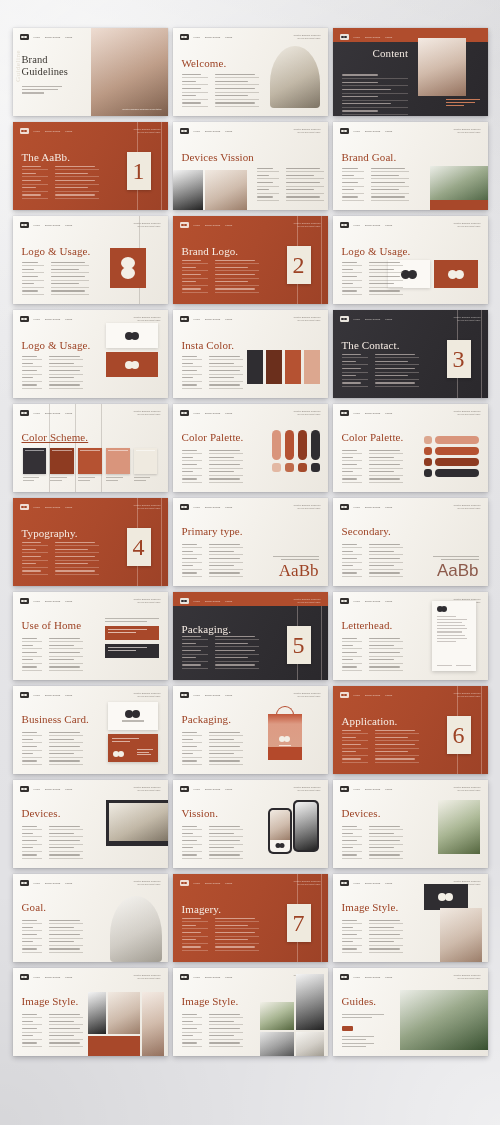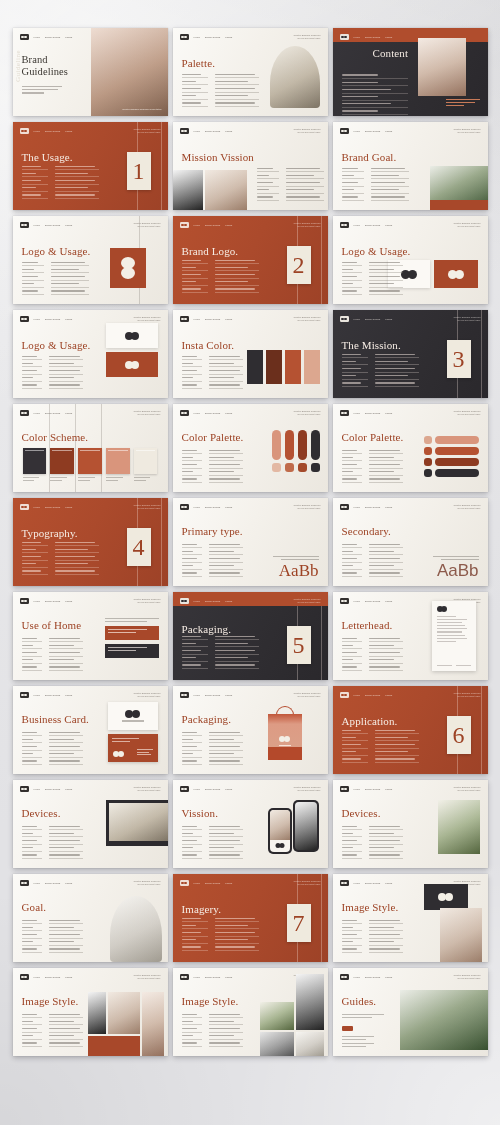--- a/index.html
+++ b/index.html
@@ -233,21 +233,21 @@
           </span>
         <span class="nav-item">Home</span>
         <span class="nav-item">Brand Guides</span>
         <span class="nav-item">Pages</span>
         <span class="nav-meta">
           <span>Creative Branding Guidelines</span>
           <span>for your big project name</span>
         </span>
       </div>
       <div class="pic arch ph-room" style="right:8px;top:18px;width:50px;height:62px;"></div>
-      <div class="title">Palette.</div>
+      <div class="title">Welcome.</div>
       <div class="cols" style="bottom:9px;">
         <div class="col-a">
           <div class="row">
               <em class="ln m"></em>
             </div>
             <div class="row">
               <em class="ln s"></em>
             </div>
           <div class="row">
               <em class="ln m"></em>
@@ -332,21 +332,21 @@
         <span class="nav-item">Home</span>
         <span class="nav-item">Brand Guides</span>
         <span class="nav-item">Pages</span>
         <span class="nav-meta">
           <span>Creative Branding Guidelines</span>
           <span>for your big project name</span>
         </span>
       </div>
       <div class="hair" style="right:30px;"></div>
         <div class="hair" style="right:6px;"></div>
-      <div class="title">The Usage.</div>
+      <div class="title">The AaBb.</div>
       <div class="cols">
         <div class="col-a">
             <div class="row">
               <em class="ln m"></em>
             </div>
             <div class="row">
               <em class="ln s"></em>
             </div>
             <div class="row">
               <em class="ln m"></em>
@@ -390,21 +390,21 @@
             <i></i>
           </span>
         <span class="nav-item">Home</span>
         <span class="nav-item">Brand Guides</span>
         <span class="nav-item">Pages</span>
         <span class="nav-meta">
           <span>Creative Branding Guidelines</span>
           <span>for your big project name</span>
         </span>
       </div>
-      <div class="title">Mission Vission</div>
+      <div class="title">Devices Vission</div>
       <div class="pic ph-bw" style="left:0;top:48px;width:30px;height:40px;"></div>
       <div class="pic ph-dust" style="left:32px;top:48px;width:42px;height:40px;"></div>
       <div class="cols" style="left:84px;bottom:9px;">
         <div class="col-a" style="width:22px;">
             <div class="row">
               <em class="ln m"></em>
             </div>
             <div class="row">
               <em class="ln s"></em>
             </div>
@@ -823,21 +823,21 @@
         <span class="nav-item">Home</span>
         <span class="nav-item">Brand Guides</span>
         <span class="nav-item">Pages</span>
         <span class="nav-meta">
           <span>Creative Branding Guidelines</span>
           <span>for your big project name</span>
         </span>
       </div>
       <div class="hair" style="right:30px;"></div>
         <div class="hair" style="right:6px;"></div>
-      <div class="title">The Mission.</div>
+      <div class="title">The Contact.</div>
       <div class="cols">
         <div class="col-a">
             <div class="row">
               <em class="ln m"></em>
             </div>
             <div class="row">
               <em class="ln s"></em>
             </div>
             <div class="row">
               <em class="ln m"></em>
@@ -884,21 +884,21 @@
         <span class="nav-item">Brand Guides</span>
         <span class="nav-item">Pages</span>
         <span class="nav-meta">
           <span>Creative Branding Guidelines</span>
           <span>for your big project name</span>
         </span>
       </div>
       <div class="hair" style="left:36px;"></div>
         <div class="hair" style="left:62px;"></div>
         <div class="hair" style="left:88px;"></div>
-      <div class="title" style="top:28px;">Color Scheme.</div>
+      <div class="title" style="top:28px;text-decoration:underline;">Color Scheme.</div>
       <div class="sw-wrap">
         <div class="sw">
             <div class="chip" style="background:#343136;">
               <b></b>
             </div>
             <div class="cap">
               <em></em>
               <em></em>
             </div>
           </div>

